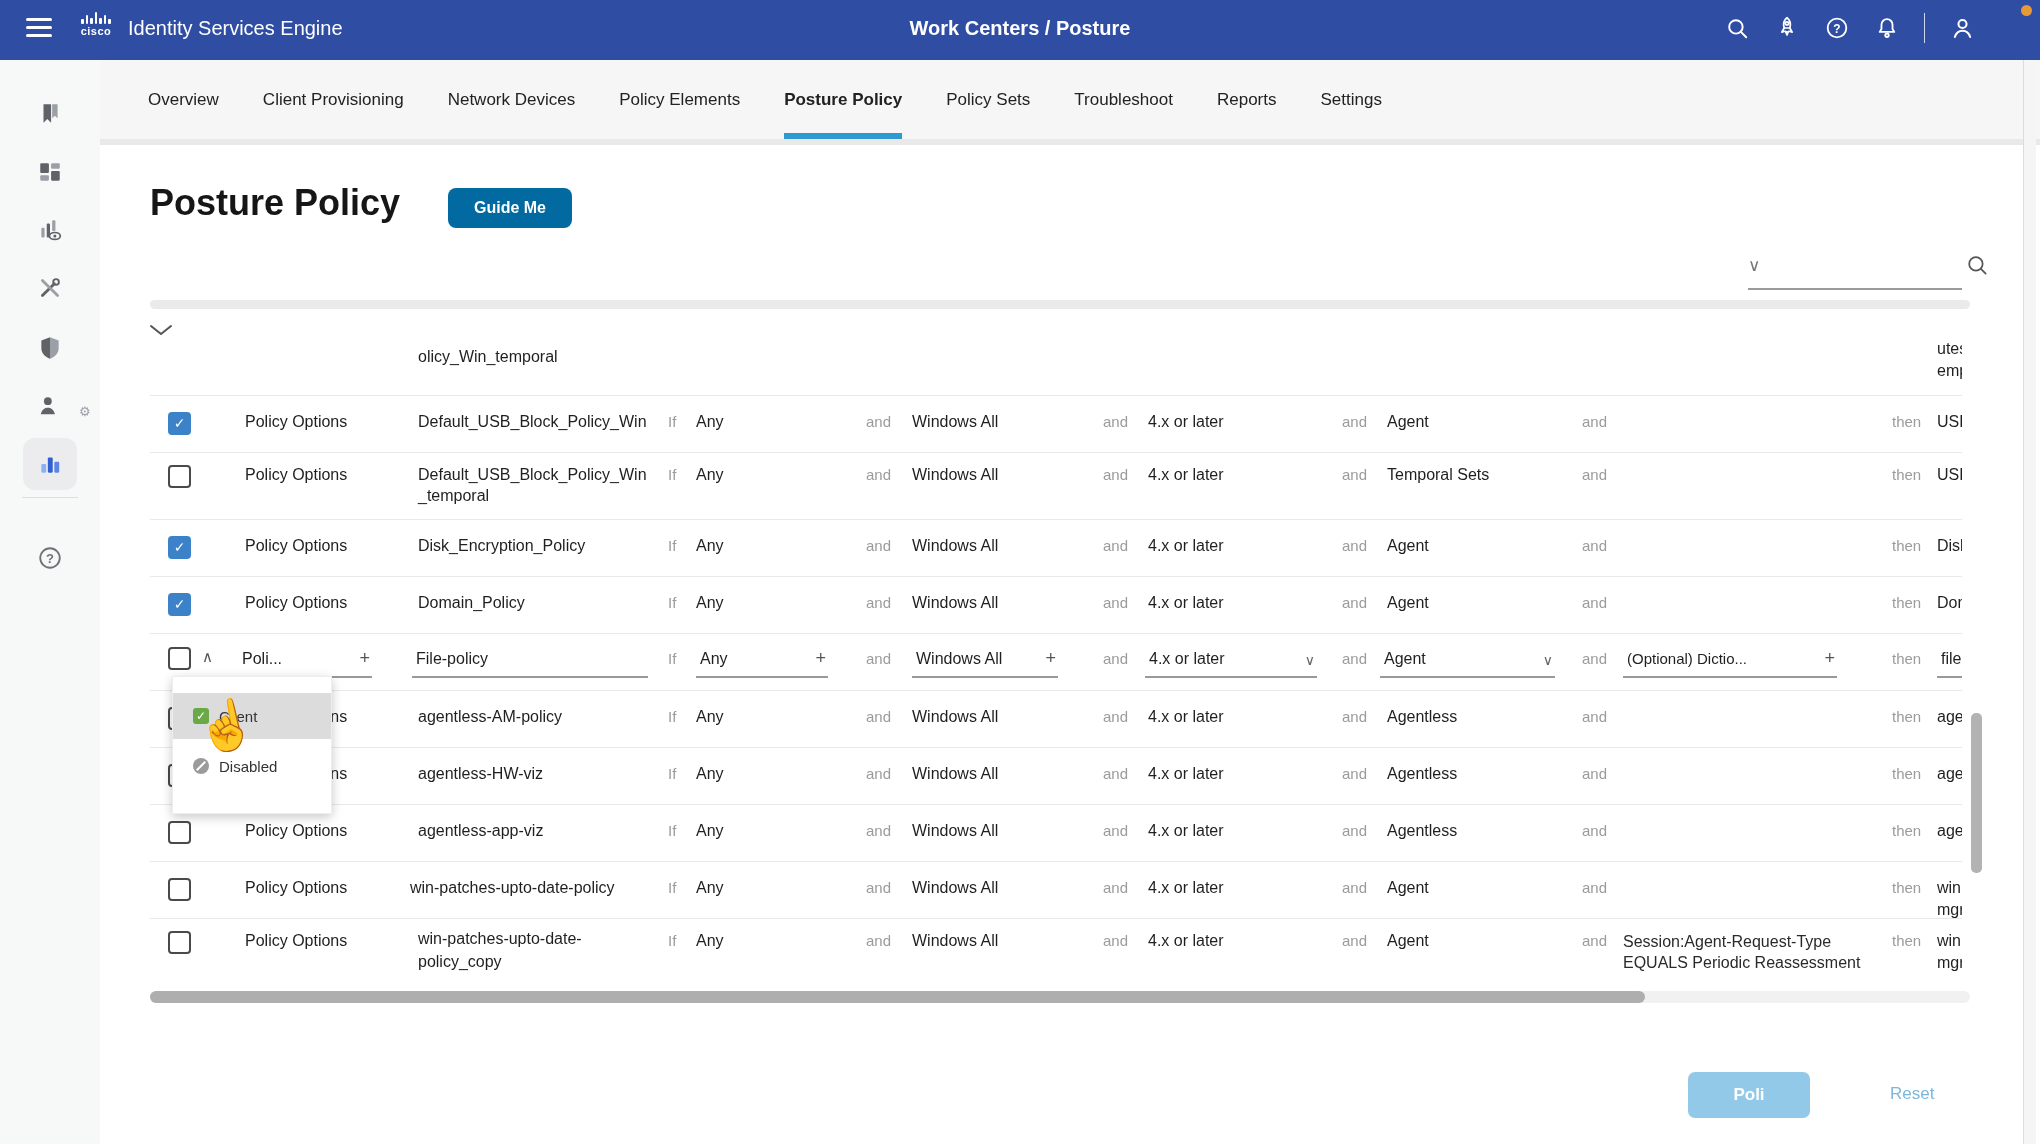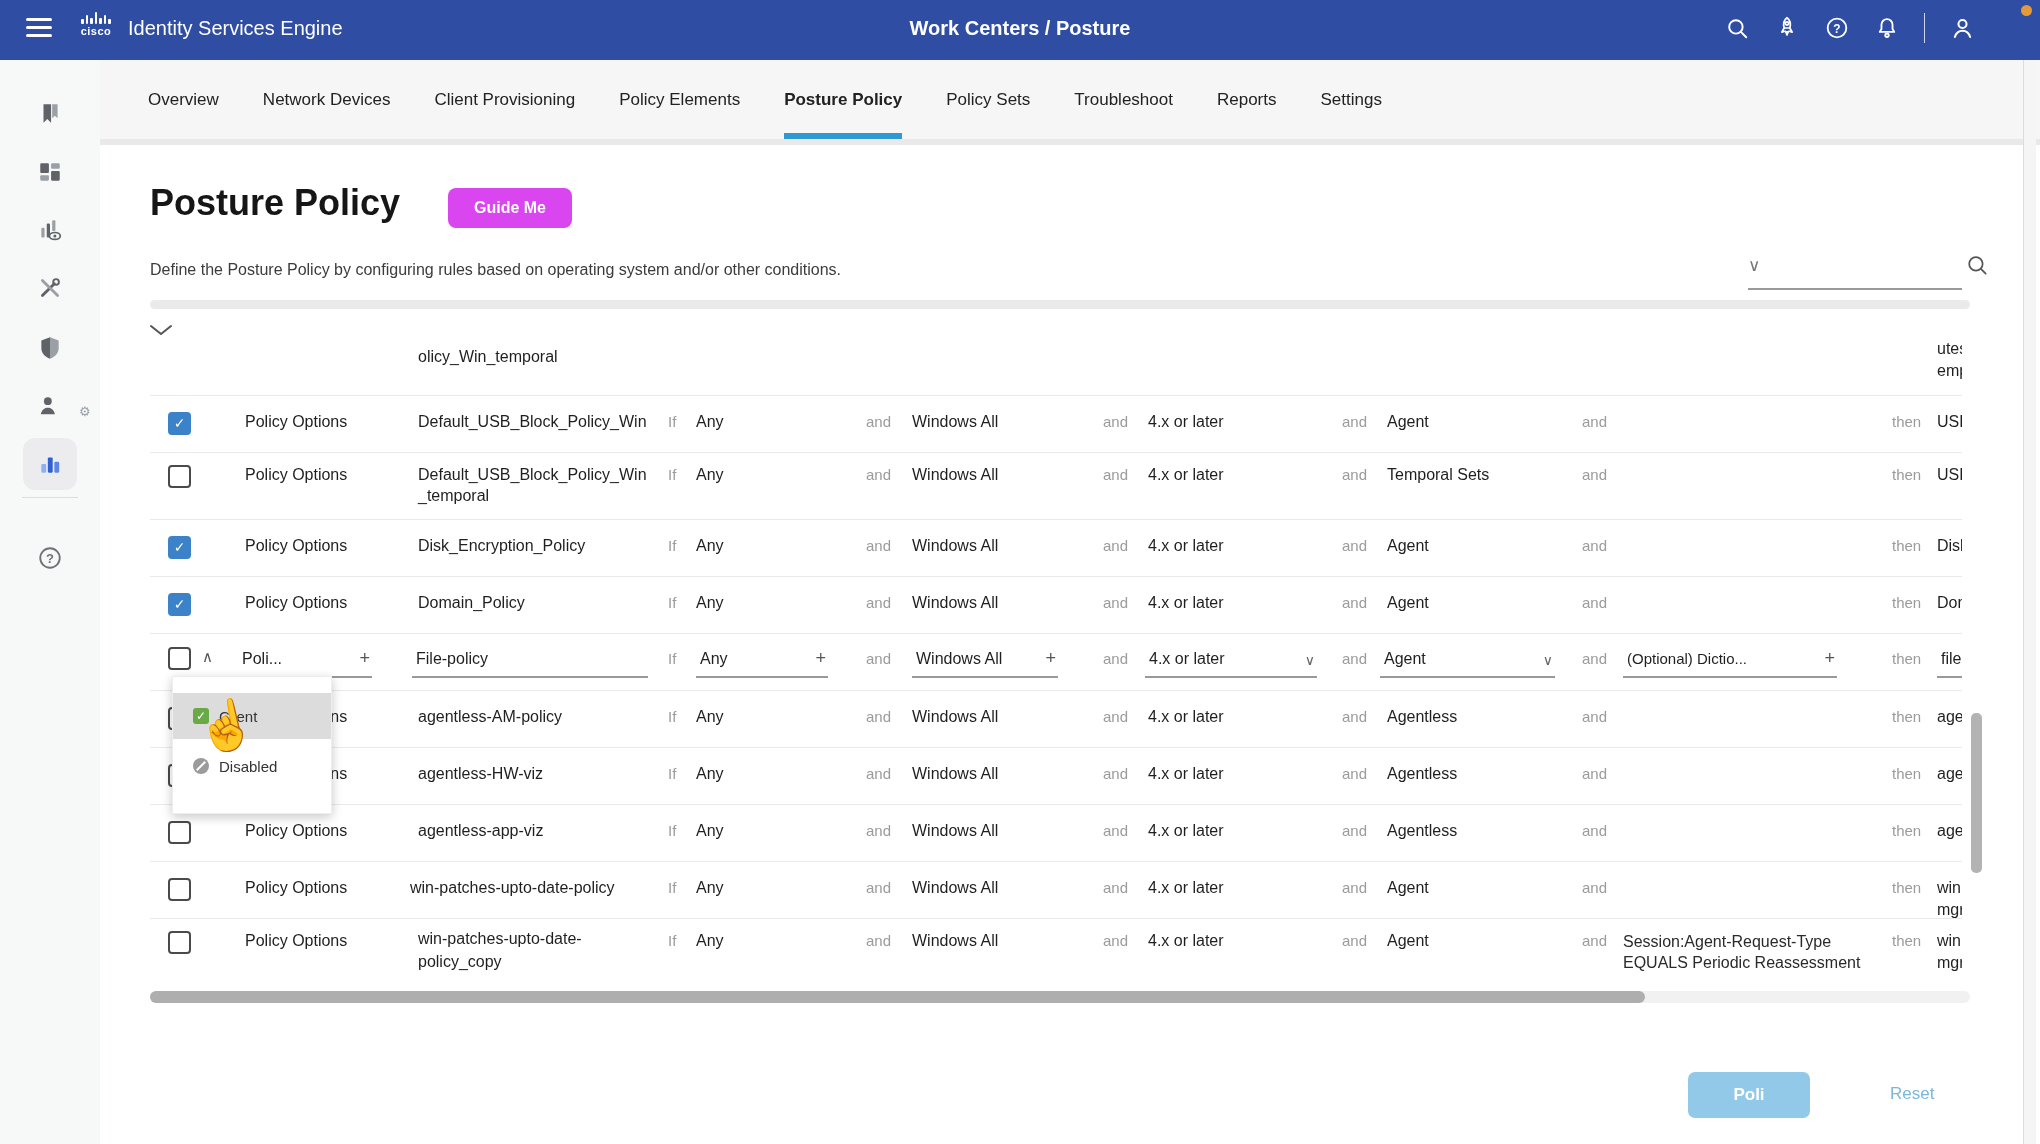--- a/index.html
+++ b/index.html
@@ -29,21 +29,21 @@
   
   .tabsrow{position:absolute;left:100px;top:60px;width:1940px;height:85px;background:#f6f6f7;}
   .tabstrip{position:absolute;left:0;top:79px;width:1940px;height:6px;background:#e9e9e9;}
   .tabs{position:absolute;left:48px;top:0;height:79px;display:flex;align-items:center;gap:44px;}
   .tab{position:relative;font-size:17px;color:#222;cursor:pointer;white-space:nowrap;height:79px;display:flex;align-items:center;}
   .tab.active{font-weight:bold;}
   .tab.active::after{content:"";position:absolute;left:0;right:0;bottom:0;height:6px;background:#2f9ad2;}
   .content{position:absolute;left:100px;top:145px;width:1940px;height:999px;background:#ffffff;}
   
   .pg-title{position:absolute;left:150px;top:182px;font-size:36px;font-weight:600;color:#161616;}
-  .guide-btn{position:absolute;left:448px;top:188px;width:124px;height:40px;background:#d946ef;border:none;
+  .guide-btn{position:absolute;left:448px;top:188px;width:124px;height:40px;background:#0369a1;border:none;
              border-radius:8px;color:#fff;font-size:16px;font-weight:bold;cursor:pointer;font-family:"Liberation Sans",sans-serif;}
   .descr{position:absolute;left:150px;top:261px;font-size:16px;color:#3c3c3c;}
   .filter-chevron{position:absolute;left:1748px;top:255px;font-size:17px;color:#777;cursor:pointer;}
   .filter-underline{position:absolute;left:1748px;top:288px;width:214px;border-bottom:2px solid #9a9a9a;}
   .search-ic{position:absolute;left:1964px;top:252px;cursor:pointer;}
   .topbar-grayrail{position:absolute;left:150px;top:300px;width:1820px;height:9px;background:#eaeaea;border-radius:5px;}
   .expand-chev{position:absolute;left:148px;top:322px;cursor:pointer;}
   
   .ptable{position:absolute;left:150px;top:310px;width:1812px;border-bottom:1px solid #e9e9e9;overflow:hidden;}
   .trow{position:relative;border-top:1px solid #e9e9e9;}
@@ -210,35 +210,34 @@
             <text x="12" y="16.5" text-anchor="middle" font-size="12" font-weight="bold" fill="#6f7377" font-family="Liberation Sans,sans-serif">?</text>
           </svg>
         </span>
       </div>
   </div>
 
   <div class="tabsrow">
     <div class="tabstrip"></div>
     <div class="tabs">
         <div class="tab">Overview</div>
+        <div class="tab">Client Provisioning</div>
         <div class="tab">Network Devices</div>
-        <div class="tab">Client Provisioning</div>
         <div class="tab">Policy Elements</div>
         <div class="tab active">Posture Policy</div>
         <div class="tab">Policy Sets</div>
         <div class="tab">Troubleshoot</div>
         <div class="tab">Reports</div>
         <div class="tab">Settings</div>
       </div>
   </div>
   <div class="content"></div>
 
   <div class="pg-title">Posture Policy</div>
   <button class="guide-btn">Guide Me</button>
-  <div class="descr">Define the Posture Policy by configuring rules based on operating system and/or other conditions.</div>
   <div class="filter-chevron">∨</div>
   <div class="filter-underline"></div>
   <svg class="search-ic" width="26" height="26" viewBox="0 0 24 24" fill="none" stroke="#555" stroke-width="1.6" stroke-linecap="round">
       <circle cx="11" cy="11" r="6.2"></circle>
       <line x1="15.6" y1="15.6" x2="20" y2="20"></line>
     </svg>
   <div class="topbar-grayrail"></div>
   <svg class="expand-chev" width="26" height="16" viewBox="0 0 26 16" fill="none" stroke="#555" stroke-width="2" stroke-linecap="round">
       <polyline points="3,4 13,12 23,4"></polyline>
     </svg>

